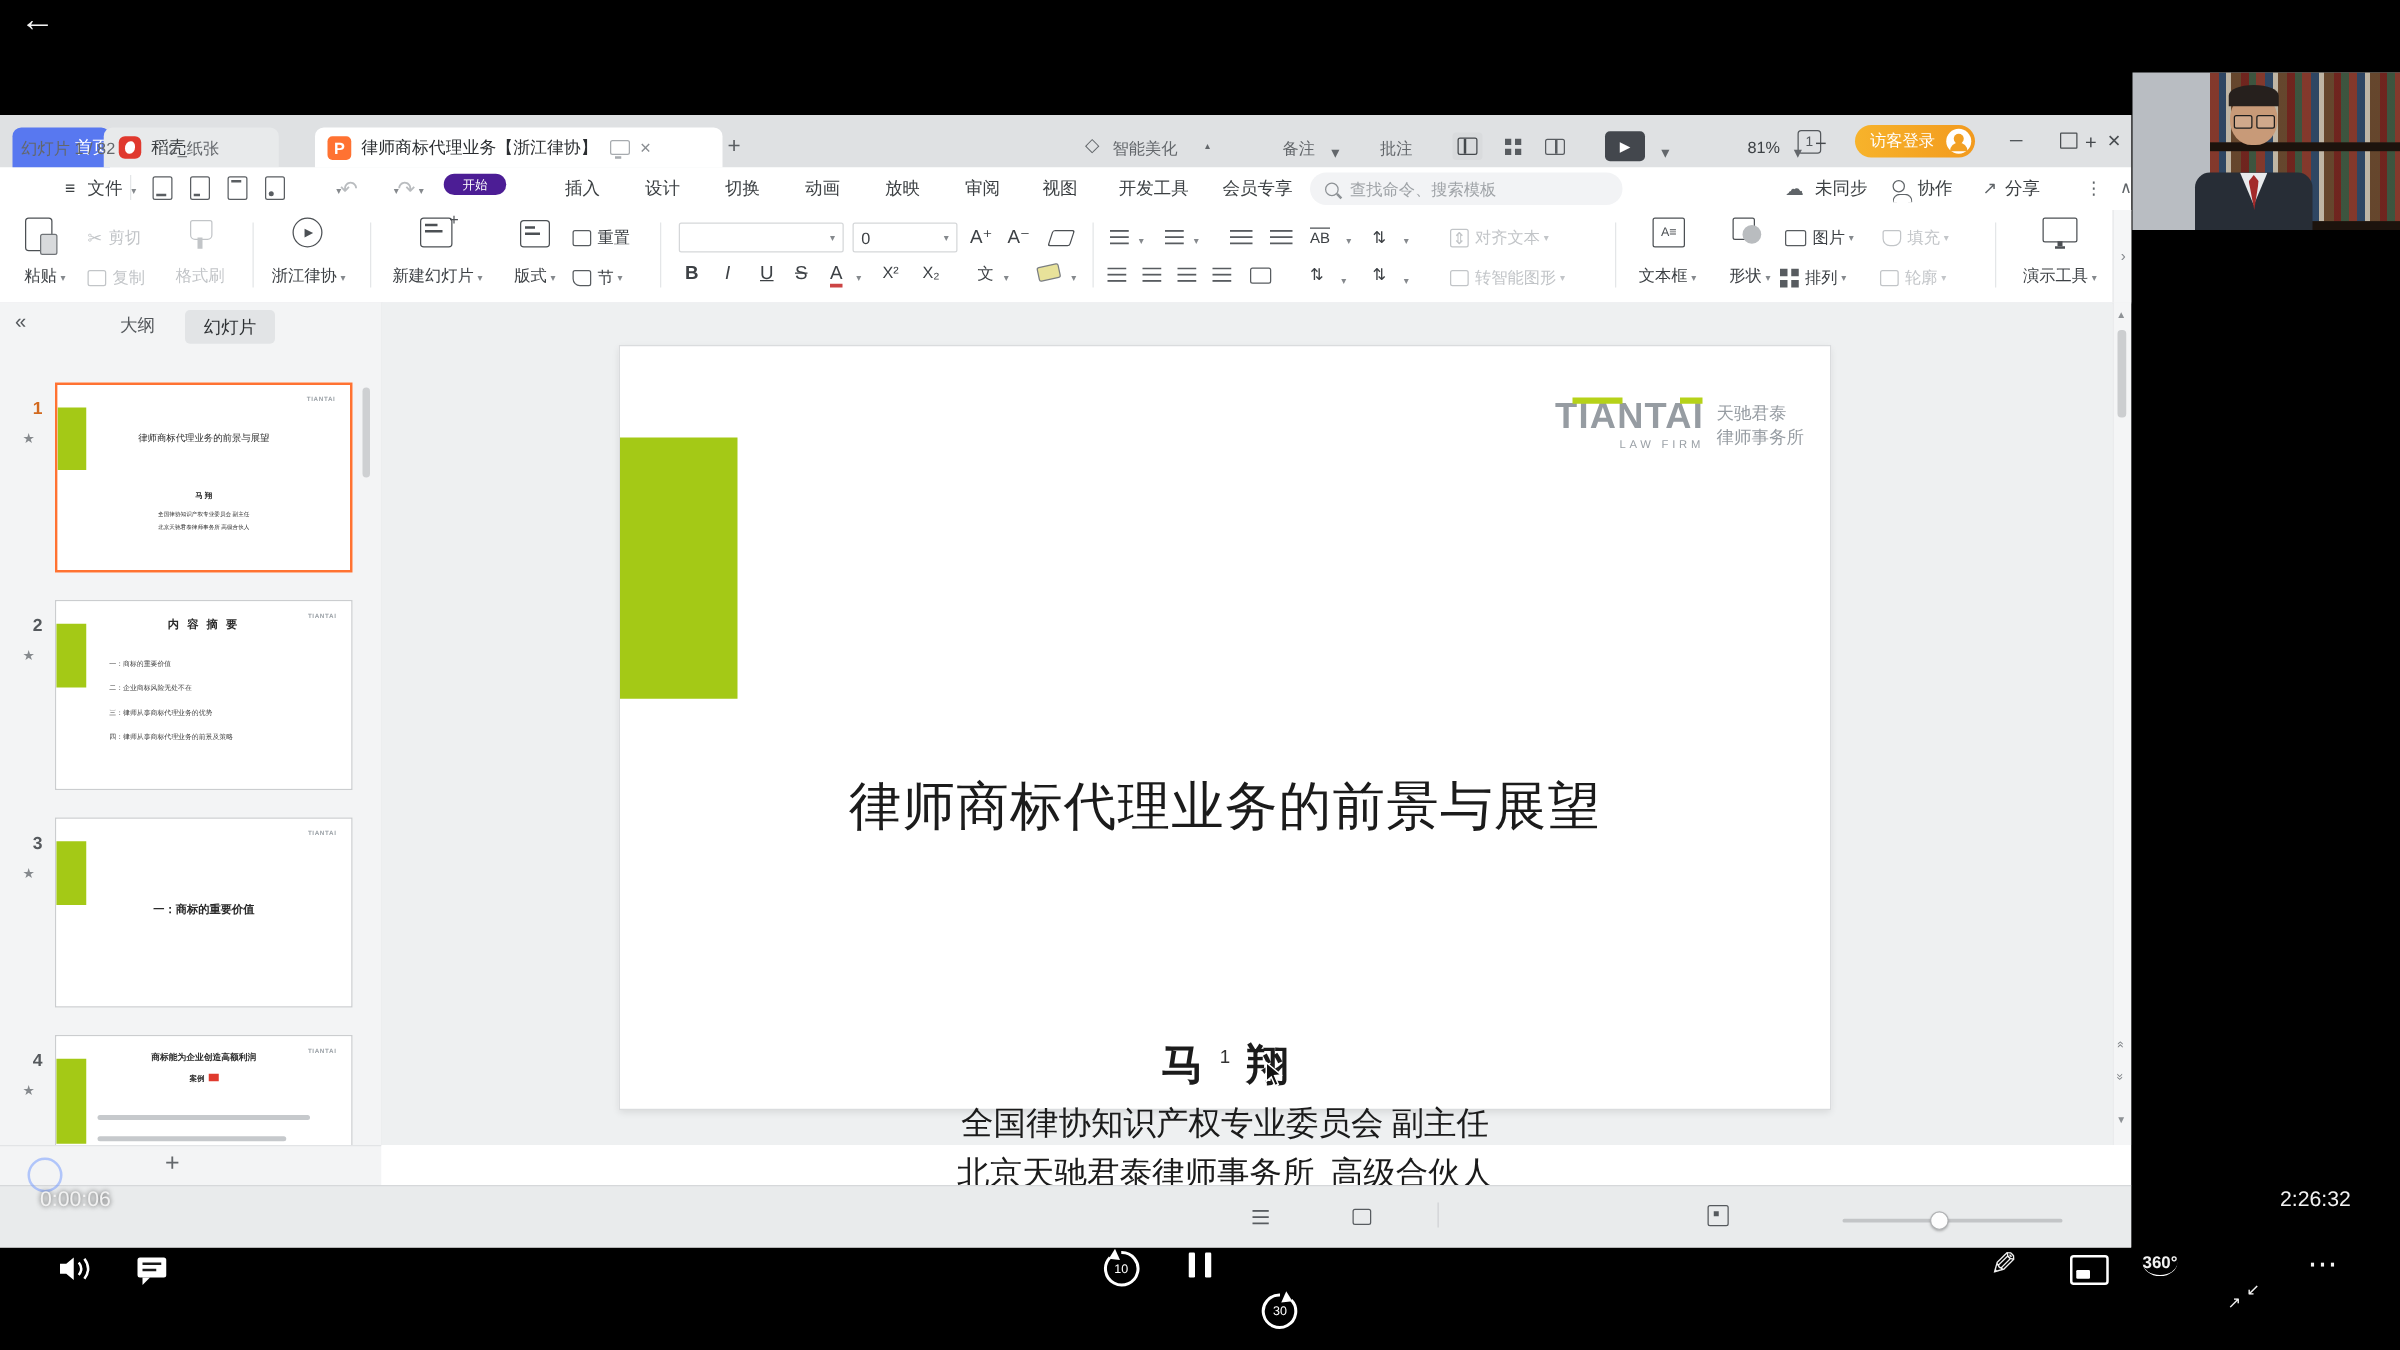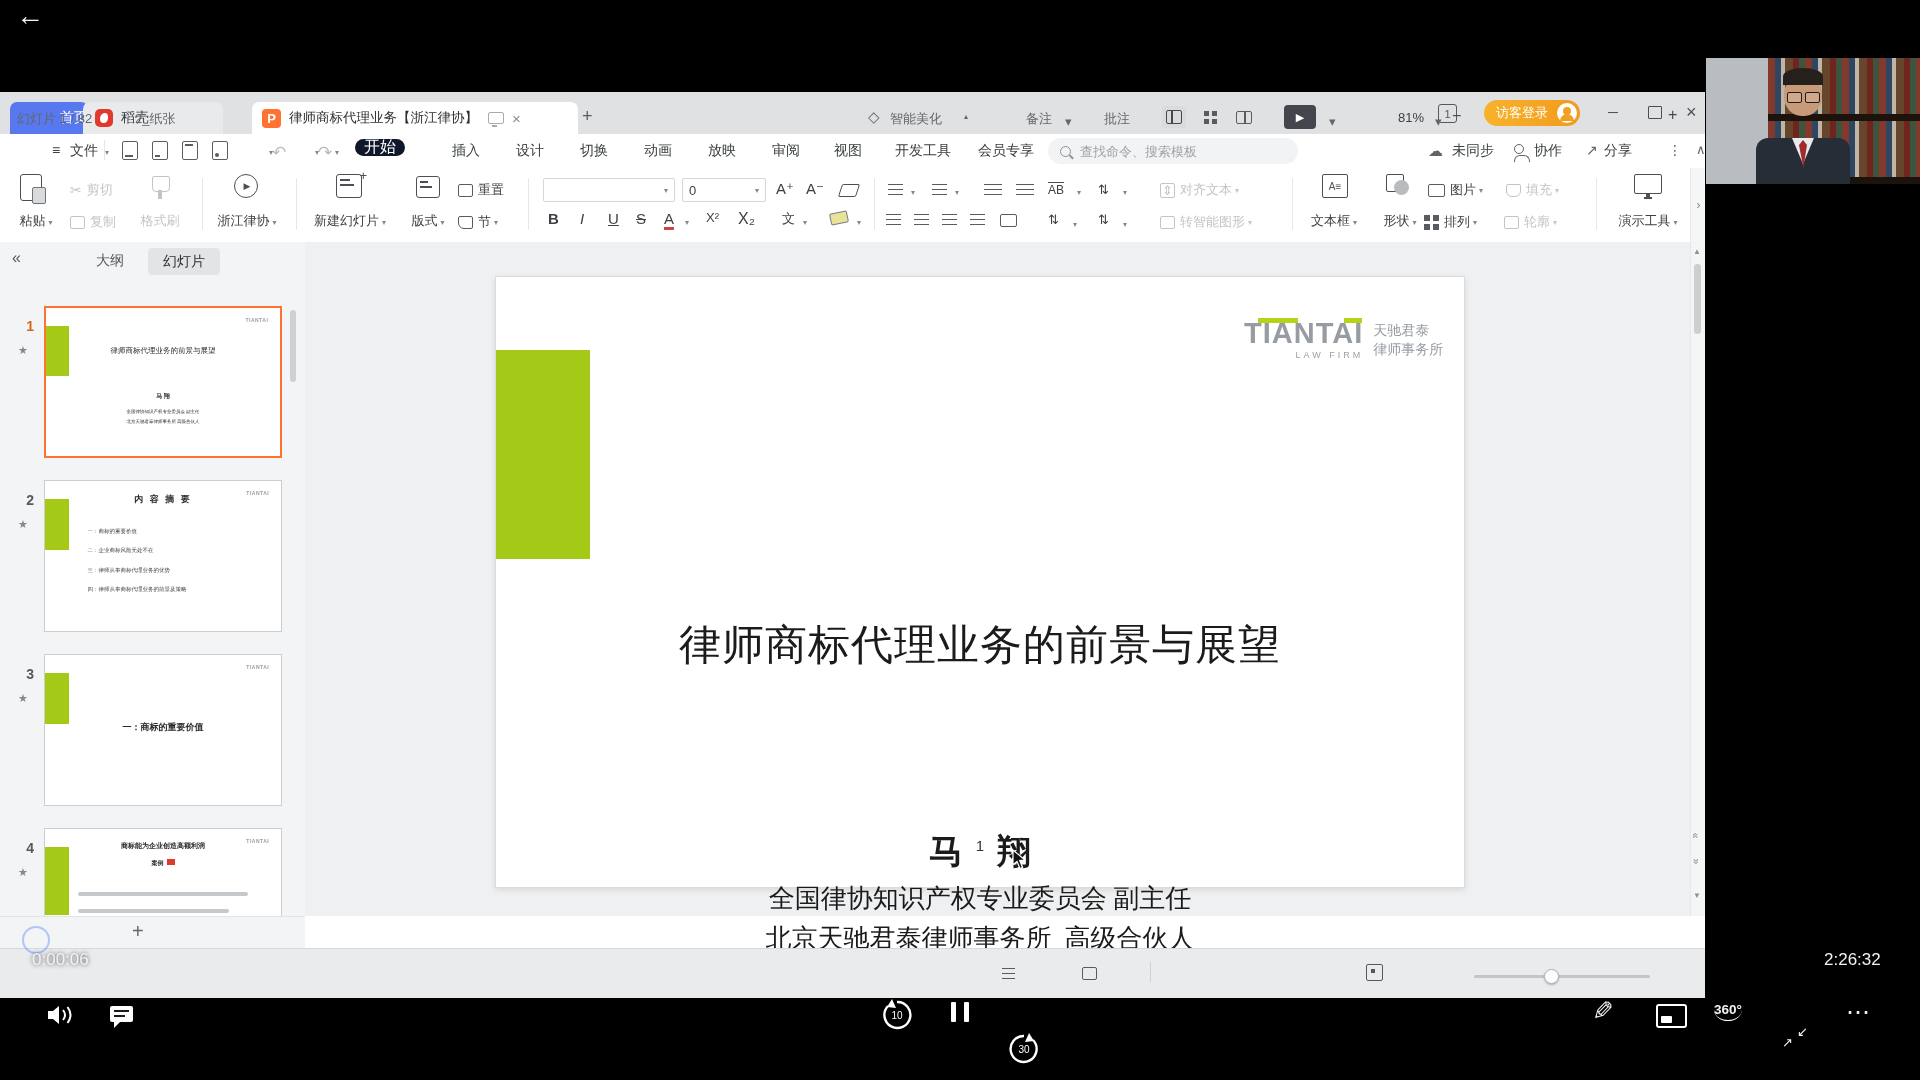--- a/index.html
+++ b/index.html
@@ -16,21 +16,21 @@
   .docer-ico{width:18px;height:18px;border-radius:5px;background:#e0392e;margin-right:8px;position:relative;}
   .docer-ico:after{content:"";position:absolute;left:5px;top:4px;width:8px;height:10px;background:#fff;border-radius:60% 40% 55% 45%;}
   .p-ico{width:19px;height:19px;border-radius:4px;background:#ff7232;color:#fff;font-weight:bold;font-size:13px;display:flex;align-items:center;justify-content:center;margin-right:8px;}
   .doc-title{font-size:13.5px;}
   .mon-ico{width:14px;height:10px;border:1.5px solid #a7abaf;border-radius:2px;margin:0 8px 0 10px;position:relative;}
   .mon-ico:after{content:"";position:absolute;left:3px;bottom:-4px;width:5px;height:2px;background:#a7abaf;}
   .tab-close{color:#8a8e92;font-size:15px;}
   .glyph{line-height:1;}
   .menubar{position:absolute;left:0;top:42px;width:100%;height:34px;background:#fff;border-bottom:1px solid #ececee;}
   .mi{position:absolute;top:50px;font-size:14px;color:#3c4043;margin-left:26px;}
-  .pill-start{position:absolute;left:355px;top:47px;width:50px;height:17px;border-radius:12px;background:#0f172a;color:#fff;font-size:16px;display:flex;align-items:center;justify-content:center;}
+  .pill-start{position:absolute;left:355px;top:47px;width:50px;height:17px;border-radius:12px;background:#4c1d95;color:#fff;font-size:10px;display:flex;align-items:center;justify-content:center;}
   .caret{font-size:8px;color:#85898d;margin-left:3px;}
   .vdiv{position:absolute;width:1px;background:#e4e6e8;}
   .doc-ico{position:absolute;top:49px;width:14px;height:17px;border:1.5px solid #5a5e62;border-radius:2px;}
   .doc-ico i{position:absolute;left:2px;bottom:2px;width:8px;height:2px;background:#5a5e62;}
   .searchpill{position:absolute;left:1048px;top:46px;width:250px;height:26px;border-radius:13px;background:#f2f3f5;display:flex;align-items:center;padding-left:12px;box-sizing:border-box;}
   .search-glass{width:9px;height:9px;border:1.5px solid #8d9195;border-radius:50%;position:relative;margin-right:7px;}
   .search-glass:after{content:"";position:absolute;left:8px;top:9px;width:5px;height:1.5px;background:#8d9195;transform:rotate(45deg);}
   .search-input{border:none;background:none;outline:none;font-size:13px;color:#5f6368;width:180px;font-family:inherit;}
   .search-input::placeholder{color:#9fa3a7;}
   
@@ -253,21 +253,21 @@
     <div class="abs fmt-btn" style="left:776px;top:88px;">A⁺</div>
     <div class="abs fmt-btn" style="left:806px;top:88px;">A⁻</div>
     <div class="abs" style="left:840px;top:92px;width:16px;height:11px;border:1.5px solid #4c5054;border-radius:2px;transform:skewX(-18deg);"></div>
     <div class="abs fmt-btn" style="left:548px;top:118px;font-weight:bold;">B</div>
     <div class="abs fmt-btn" style="left:580px;top:118px;font-style:italic;">I</div>
     <div class="abs fmt-btn" style="left:608px;top:118px;text-decoration:underline;">U</div>
     <div class="abs fmt-btn" style="left:636px;top:118px;text-decoration:line-through;">S</div>
     <div class="abs fmt-btn" style="left:664px;top:118px;border-bottom:3px solid #c44;">A</div>
     <div class="abs caret" style="left:682px;top:126px;">▾</div>
     <div class="abs fmt-btn" style="left:706px;top:118px;font-size:13px;">X²</div>
-    <div class="abs fmt-btn" style="left:738px;top:118px;font-size:16px;">X₂</div>
+    <div class="abs fmt-btn" style="left:738px;top:118px;font-size:13px;">X₂</div>
     <div class="abs fmt-btn" style="left:782px;top:118px;font-size:13px;">文</div>
     <div class="abs caret" style="left:800px;top:126px;">▾</div>
     <div class="abs" style="left:830px;top:120px;width:16px;height:10px;background:#e8e29a;border:1.5px solid #7a7e82;border-radius:2px;transform:rotate(-12deg);"></div>
     <div class="abs caret" style="left:854px;top:126px;">▾</div>
     <div class="vdiv" style="left:874px;top:86px;height:52px;"></div>
     <div class="abs i-lines" style="left:888px;top:92px;"></div>
     <div class="abs caret" style="left:908px;top:96px;">▾</div>
     <div class="abs i-lines" style="left:932px;top:92px;"></div>
     <div class="abs caret" style="left:952px;top:96px;">▾</div>
     <div class="abs i-lines" style="left:984px;top:92px;width:18px;"></div>

